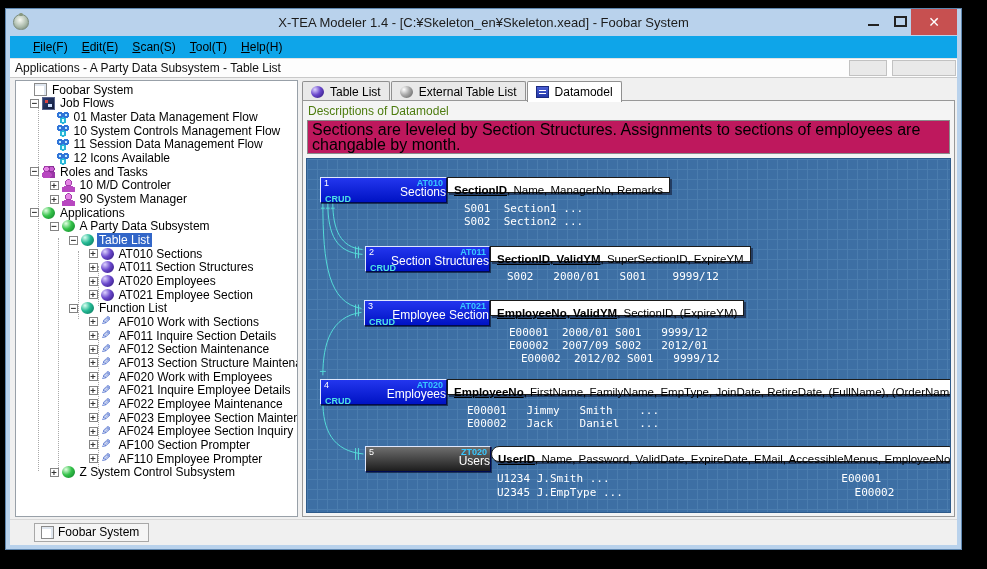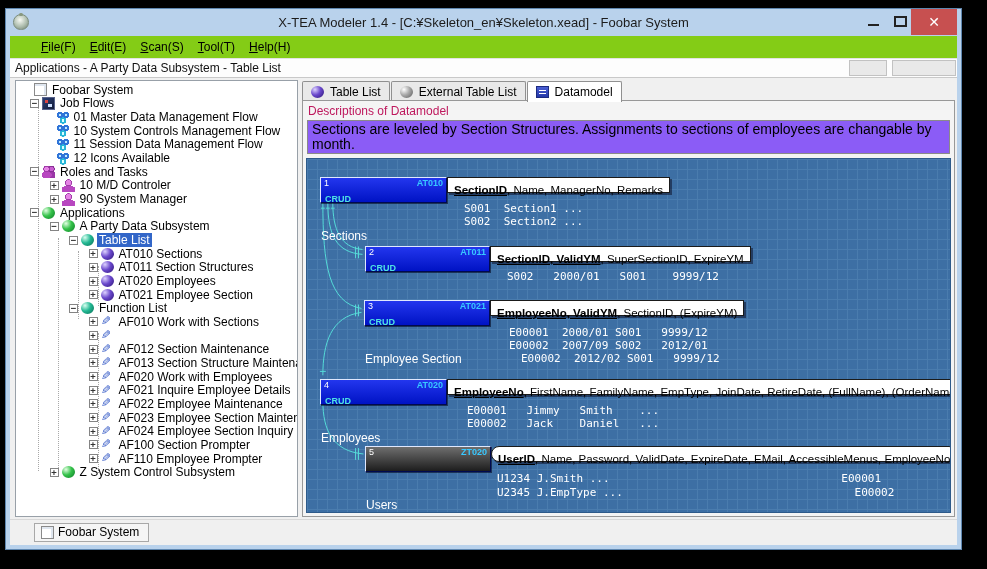--- a/index.html
+++ b/index.html
@@ -18,22 +18,22 @@
   .app-icon:before{content:"";position:absolute;left:5px;top:-2px;width:4px;height:3px;background:#88987f;border-radius:2px;}
   .winbtn{position:absolute;top:0;height:26px;text-align:center;color:#222;cursor:default;}
   .btn-min{right:76px;width:22px;}
   .btn-min i{position:absolute;left:5px;top:15px;width:11px;height:2px;background:#222;}
   .btn-max{right:48px;width:24px;}
   .btn-max i{position:absolute;left:5px;top:7px;width:13px;height:11px;border:2px solid #222;background:transparent;}
   .btn-close{right:4px;width:46px;background:#c75050;color:#fff;font-size:14px;line-height:26px;}
 
   .content{position:absolute;left:4px;right:4px;top:27px;bottom:4px;background:#f0f0f0;overflow:hidden;}
 
-  .menubar{position:absolute;left:0;right:0;top:0;height:23px;background:#84cc16;
-       border-bottom:1px solid #e3e3e3;display:flex;align-items:center;padding-left:24px;font-size:12px;color:#000;}
+  .menubar{position:absolute;left:0;right:0;top:0;height:23px;background:#0ea5e9;
+       border-bottom:1px solid #e3e3e3;display:flex;align-items:center;padding-left:16px;font-size:12px;color:#000;}
   .menu-item{padding:2px 7px;white-space:nowrap;}
   .menu-item u{text-decoration:underline;}
 
   .breadcrumb{position:absolute;left:0;right:0;top:23px;height:19px;background:#fdfdfd;
        border-bottom:1px solid #c9c9c9;font-size:12px;line-height:18px;padding-left:5px;color:#111;}
   .bc-cell{position:absolute;top:1px;height:16px;background:#e9e9e9;border:1px solid #c2c2c2;}
   .bc-cell1{right:70px;width:38px;}
   .bc-cell2{right:1px;width:64px;}
 
   .main{position:absolute;left:0;right:0;top:42px;bottom:26px;background:#f0f0f0;}
@@ -78,36 +78,36 @@
   .ti-datamodel{width:12px;height:12px;background:linear-gradient(#4a5fd4,#2438a8);border:1px solid #1b2a80;}
   .ti-datamodel:before{content:"";position:absolute;left:2px;top:3px;width:7px;height:1px;background:#fff;box-shadow:0 3px 0 #fff;}
 
   
   .rightpanel{position:absolute;left:292px;top:2px;right:2px;bottom:2px;}
   .tabs{position:absolute;left:0;top:0;right:0;height:21px;display:flex;align-items:flex-end;}
   .tab{height:20px;display:flex;align-items:center;gap:3px;padding:0 8px;font-size:12px;color:#000;
        background:#e9e9e9;border:1px solid #909090;border-bottom:none;border-radius:2px 2px 0 0;margin-right:1px;}
   .tab.active{background:#fff;height:21px;margin-bottom:-1px;z-index:3;position:relative;}
   .tabcontent{position:absolute;left:0;right:0;top:20px;bottom:0;background:#f4f4f4;border:1px solid #989898;}
-  .desc-label{margin:3px 5px 0;font-size:12px;line-height:15px;color:#be185d;}
-  .desc-box{position:absolute;left:4px;right:4px;top:19px;height:34px;background:#8b5cf6;border:1px solid #8a8a8a;
-       font-size:14px;line-height:15px;padding:1px 4px;color:#000;}
+  .desc-label{margin:3px 5px 0;font-size:12px;line-height:15px;color:#4d7c0f;}
+  .desc-box{position:absolute;left:4px;right:4px;top:19px;height:34px;background:#be185d;border:1px solid #8a8a8a;
+       font-size:16px;line-height:15px;padding:1px 4px;color:#000;}
 
   
   .diagram{position:absolute;left:3px;right:3px;top:57px;bottom:3px;background-color:#3d6fa4;
        background-image:linear-gradient(#4a7cae 1px,transparent 1px),linear-gradient(90deg,#4a7cae 1px,transparent 1px);
        background-size:10px 10px;overflow:hidden;border:1px solid #2d5a8a;}
   .rel-svg{position:absolute;left:0;top:0;width:100%;height:100%;}
   .ehead{position:absolute;height:26px;background:linear-gradient(180deg,#2336ee,#0013c4);
        border:1px solid #dfe8ff;border-right-color:#000a50;border-bottom-color:#000a50;
        box-shadow:1px 1px 0 rgba(0,0,20,.55);}
   .ehead.dark{background:linear-gradient(180deg,#6e6e6e,#1d1d1d);}
   .ehead .num{position:absolute;left:3px;top:0;font-size:9px;color:#fff;}
   .ehead .code{position:absolute;right:3px;top:0;font-size:9px;font-weight:bold;color:#38c8ff;}
-  .ehead .nm{position:absolute;left:0;right:0;top:7px;text-align:left;font-size:12px;color:#fff;white-space:nowrap;margin-top:44px;}
+  .ehead .nm{position:absolute;left:0;right:0;top:7px;text-align:right;font-size:12px;color:#fff;white-space:nowrap;}
   .ehead .crud{position:absolute;left:4px;bottom:-2px;font-size:9px;font-weight:bold;color:#4fe3e3;}
   .eattr{position:absolute;height:16px;background:#fff;border:1px solid #1a1a1a;
        box-shadow:2px 2px 0 rgba(10,10,30,.5);font-size:11.5px;line-height:24px;padding:0 6px;white-space:nowrap;color:#000;}
   .eattr .pk{font-weight:bold;text-decoration:underline;}
   .esample{position:absolute;font:11px/12px "DejaVu Sans Mono",monospace;color:#fff;white-space:pre;}
 
   
   .statusbar{position:absolute;left:0;right:0;bottom:0;height:26px;background:#f0f0f0;border-top:1px solid #d8d8d8;}
   .status-btn{position:absolute;left:24px;top:3px;height:19px;padding:0 9px 0 6px;background:#f5f5f5;
        border:1px solid #a8a8a8;font-size:12px;line-height:17px;display:flex;align-items:center;}
@@ -232,20 +232,21 @@
             <span class="lbl">Function List</span>
           </div>
           <div class="trow" style="padding-left: 72.5px;">
             <span class="exp">+</span>
             <span class="ti ti-pencil"></span>
             <span class="lbl">AF010 Work with Sections</span>
           </div>
           <div class="trow" style="padding-left: 72.5px;">
             <span class="exp">+</span>
             <span class="ti ti-pencil"></span>
+            <span class="lbl">AF011 Inquire Section Details</span>
           </div>
           <div class="trow" style="padding-left: 72.5px;">
             <span class="exp">+</span>
             <span class="ti ti-pencil"></span>
             <span class="lbl">AF012 Section Maintenance</span>
           </div>
           <div class="trow" style="padding-left: 72.5px;">
             <span class="exp">+</span>
             <span class="ti ti-pencil"></span>
             <span class="lbl">AF013 Section Structure Maintenance</span>

